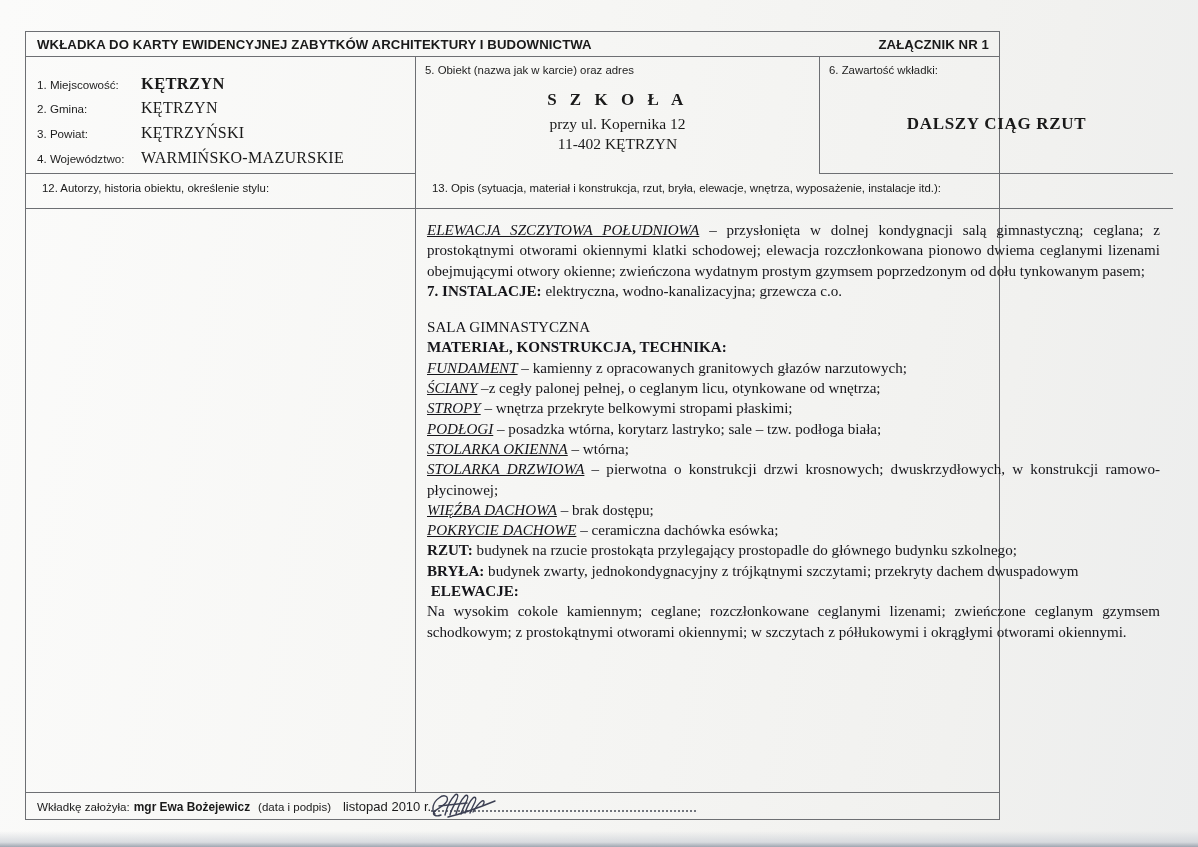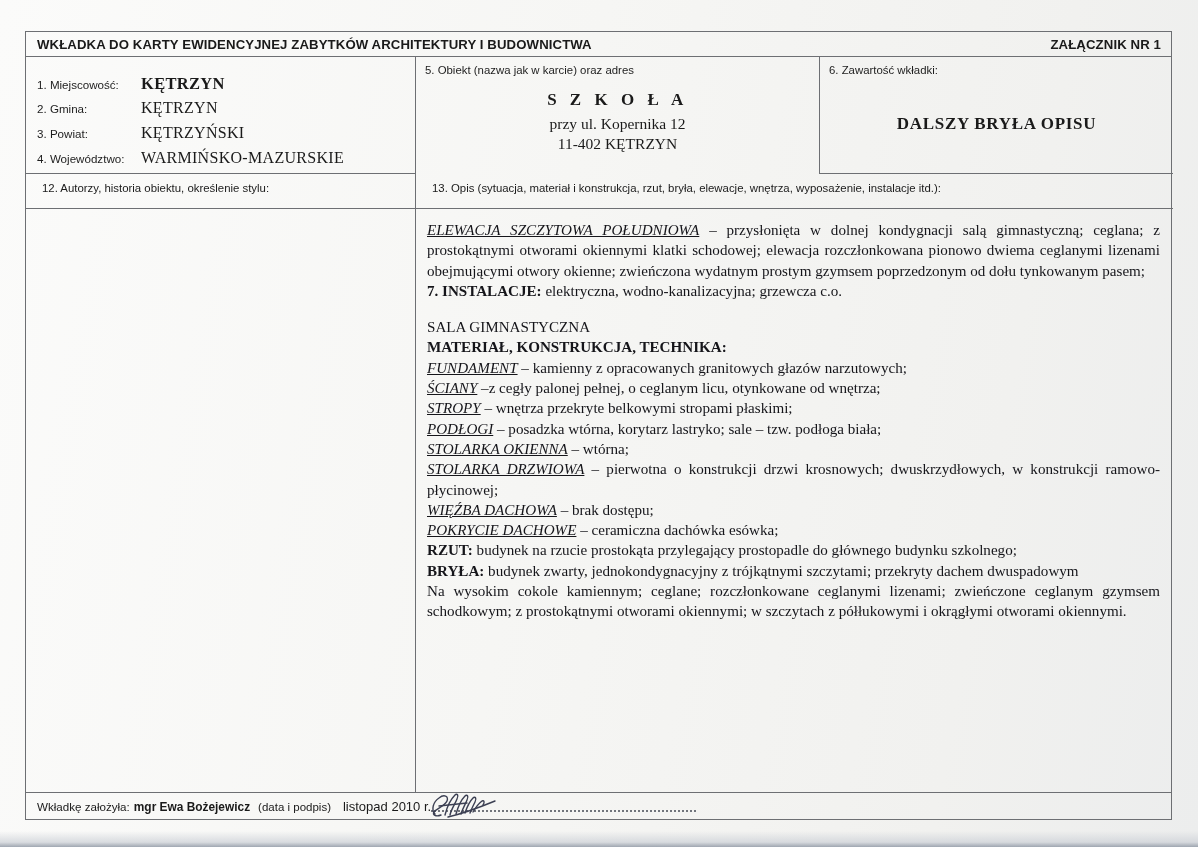--- a/index.html
+++ b/index.html
@@ -32,21 +32,21 @@
     height: 16px;
     background: linear-gradient(to bottom, rgba(235,236,238,0) 0%, rgba(206,210,216,.75) 70%, rgba(150,158,170,.9) 100%);
     pointer-events: none;
   }
 
   
   #frame {
     position: absolute;
     left: 25px;
     top: 31px;
-    width: 1147px;
+    width: 975px;
     height: 789px;
     border: 1px solid #6d6f73;
     box-sizing: border-box;
     background: transparent;
   }
 
   
   .title-bar {
     position: absolute;
     left: 0; top: 0;
@@ -316,21 +316,21 @@
         <div class="small-label">5. Obiekt (nazwa jak w karcie) oraz adres</div>
         <div class="obj-block">
           <div class="obj-name">S Z K O Ł A</div>
           <div class="obj-addr">przy ul. Kopernika 12</div>
           <div class="obj-addr">11-402 KĘTRZYN</div>
         </div>
       </div>
 
       <div class="hdr-cell-right">
         <div class="small-label">6. Zawartość wkładki:</div>
-        <div class="content-block">DALSZY BRYŁA OPISU</div>
+        <div class="content-block">DALSZY CIĄG RZUT</div>
       </div>
     </div>
 
     <div class="lbl-row">
       <div class="lbl-left">
         <div class="lbl-text">12. Autorzy, historia obiektu, określenie stylu:</div>
       </div>
       <div class="lbl-right">
         <div class="lbl-text">13. Opis (sytuacja, materiał i konstrukcja, rzut, bryła, elewacje, wnętrza, wyposażenie, instalacje itd.):</div>
       </div>
@@ -348,20 +348,21 @@
             <div class="p left"><span class="u-i">FUNDAMENT</span><span> – kamienny z opracowanych granitowych głazów narzutowych;</span></div>
             <div class="p left"><span class="u-i">ŚCIANY</span><span> –z cegły palonej pełnej, o ceglanym licu, otynkowane od wnętrza;</span></div>
             <div class="p left"><span class="u-i">STROPY</span><span> – wnętrza przekryte belkowymi stropami płaskimi;</span></div>
             <div class="p left"><span class="u-i">PODŁOGI</span><span> – posadzka wtórna, korytarz lastryko; sale – tzw. podłoga biała;</span></div>
             <div class="p left"><span class="u-i">STOLARKA OKIENNA</span><span> – wtórna;</span></div>
             <div class="p"><span class="u-i">STOLARKA  DRZWIOWA</span><span> – pierwotna o konstrukcji drzwi krosnowych; dwuskrzydłowych, w konstrukcji ramowo-płycinowej;</span></div>
             <div class="p left"><span class="u-i">WIĘŹBA DACHOWA</span><span> – brak dostępu;</span></div>
             <div class="p left"><span class="u-i">POKRYCIE DACHOWE</span><span> – ceramiczna dachówka esówka;</span></div>
             <div class="p left"><span class="b">RZUT:</span><span> budynek na rzucie prostokąta przylegający prostopadle do głównego budynku szkolnego;</span></div>
             <div class="p left"><span class="b">BRYŁA:</span><span> budynek zwarty, jednokondygnacyjny z trójkątnymi szczytami; przekryty dachem dwuspadowym</span></div>
+            <div class="p left"><span class="b">&nbsp;ELEWACJE:</span></div>
             <div class="p">Na wysokim cokole kamiennym; ceglane; rozczłonkowane ceglanymi lizenami; zwieńczone ceglanym gzymsem schodkowym; z prostokątnymi otworami okiennymi; w szczytach z półłukowymi i okrągłymi otworami okiennymi.</div>
           </div>
       </div>
     </div>
 
     <div class="foot-row">
       <div class="foot-inner">
         <span class="foot-t">Wkładkę założyła:</span>
         <span class="foot-b">mgr Ewa Bożejewicz</span>
         <span class="foot-p">(data i podpis)</span>

